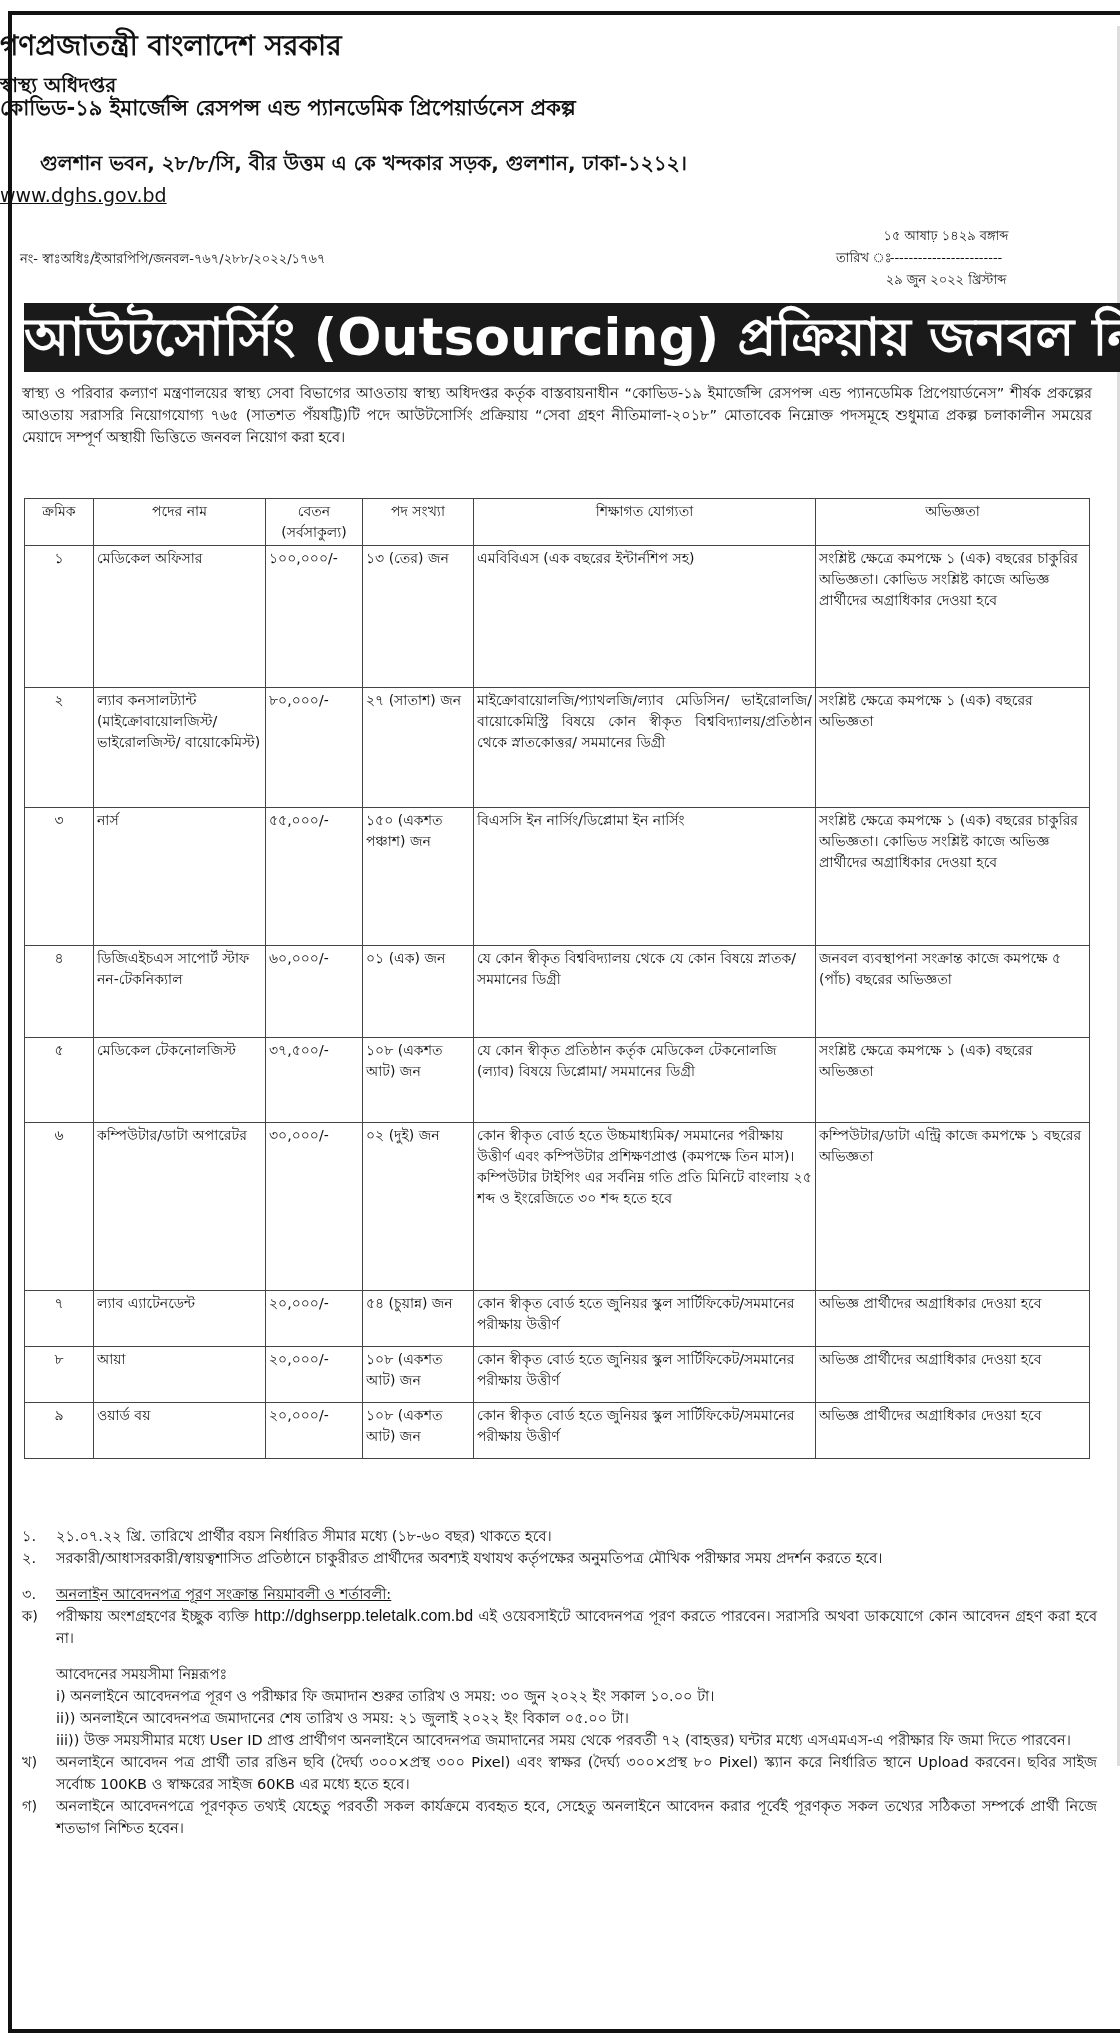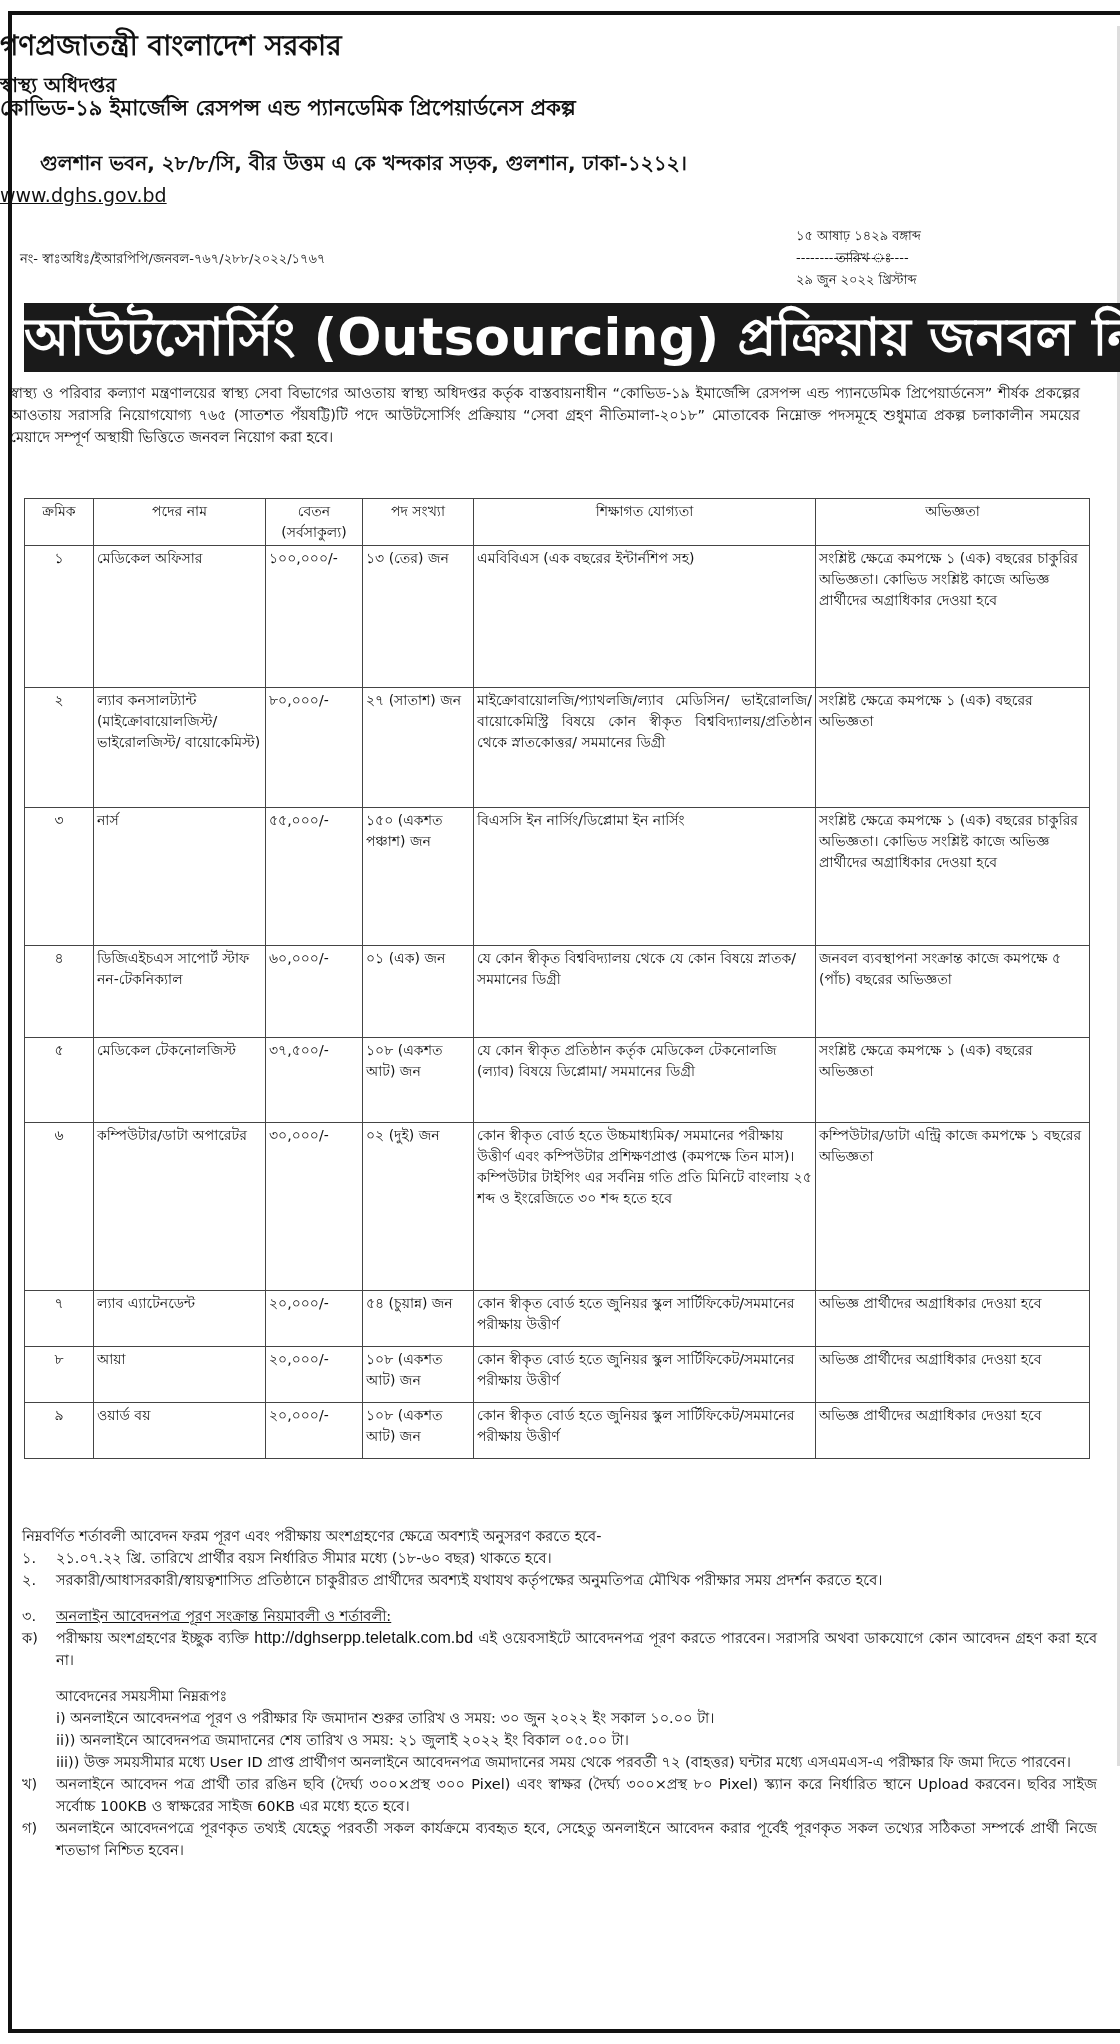--- a/index.html
+++ b/index.html
@@ -13,29 +13,29 @@
     box-sizing: border-box; background: #fff;
   }
   .rightline { position: absolute; right: 0; top: 26px; width: 3px; height: 1740px; background: #ddd; }
   .head { position: absolute; left: 0; width: 1120px; }
   .h-gov { top: 24px; font-size: 28px; font-weight: bold; }
   .h-dept { top: 70px; font-size: 20px; font-weight: bold; }
   .h-proj { top: 92px; font-size: 21px; font-weight: bold; }
   .h-addr { top: 148px; font-size: 20px; font-weight: bold; padding-left: 40px; }
   .h-web { top: 184px; font-size: 19px; text-decoration: underline; }
   .memo { position: absolute; left: 20px; top: 249px; font-size: 13px; }
-  .date-block { position: absolute; right: 24px; top: 225px; width: 300px; font-size: 13px; text-align: left; line-height: 22px; }
+  .date-block { position: absolute; right: 24px; top: 225px; width: 300px; font-size: 13px; text-align: center; line-height: 22px; }
   .date-label { position: absolute; left: 40px; top: 22px; }
   .titlebar {
     position: absolute; left: 24px; top: 303px; width: 1100px; height: 69px;
     background: #1a1a1a; color: #fff; text-align: center;
     font-size: 52px; font-weight: bold; line-height: 69px; white-space: nowrap;
   }
   .intro {
-    position: absolute; left: 10px; top: 382px; width: 1070px;
+    position: absolute; left: 22px; top: 382px; width: 1070px;
     font-size: 14.5px; line-height: 22px; text-align: justify;
   }
   table.posts {
     position: absolute; left: 24px; top: 498px; width: 1066px;
     border-collapse: collapse; font-size: 14px; line-height: 21px;
   }
   table.posts th, table.posts td {
     border: 1.5px solid #444; vertical-align: top; padding: 2px 3px;
     font-weight: normal;
   }
@@ -162,21 +162,20 @@
       <td>ওয়ার্ড বয়</td>
       <td>২০,০০০/-</td>
       <td>১০৮ (একশত আট) জন</td>
       <td>কোন স্বীকৃত বোর্ড হতে জুনিয়র স্কুল সার্টিফিকেট/সমমানের পরীক্ষায় উত্তীর্ণ</td>
       <td>অভিজ্ঞ প্রার্থীদের অগ্রাধিকার দেওয়া হবে</td>
     </tr>
   </tbody>
 </table>
 
 <div class="conditions">
-  <div>নিম্নবর্ণিত শর্তাবলী আবেদন ফরম পূরণ এবং পরীক্ষায় অংশগ্রহণের ক্ষেত্রে অবশ্যই অনুসরণ করতে হবে-</div>
   <div class="cond-row">
     <span class="cond-num">১.</span>
     <span class="cond-text">২১.০৭.২২ খ্রি. তারিখে প্রার্থীর বয়স নির্ধারিত সীমার মধ্যে (১৮-৬০ বছর) থাকতে হবে।</span>
   </div>
   <div class="cond-row">
     <span class="cond-num">২.</span>
     <span class="cond-text">সরকারী/আধাসরকারী/স্বায়ত্বশাসিত প্রতিষ্ঠানে চাকুরীরত প্রার্থীদের অবশ্যই যথাযথ কর্তৃপক্ষের অনুমতিপত্র মৌখিক পরীক্ষার সময় প্রদর্শন করতে হবে।</span>
   </div>
   <div class="gap"></div>
   <div class="cond-row">

